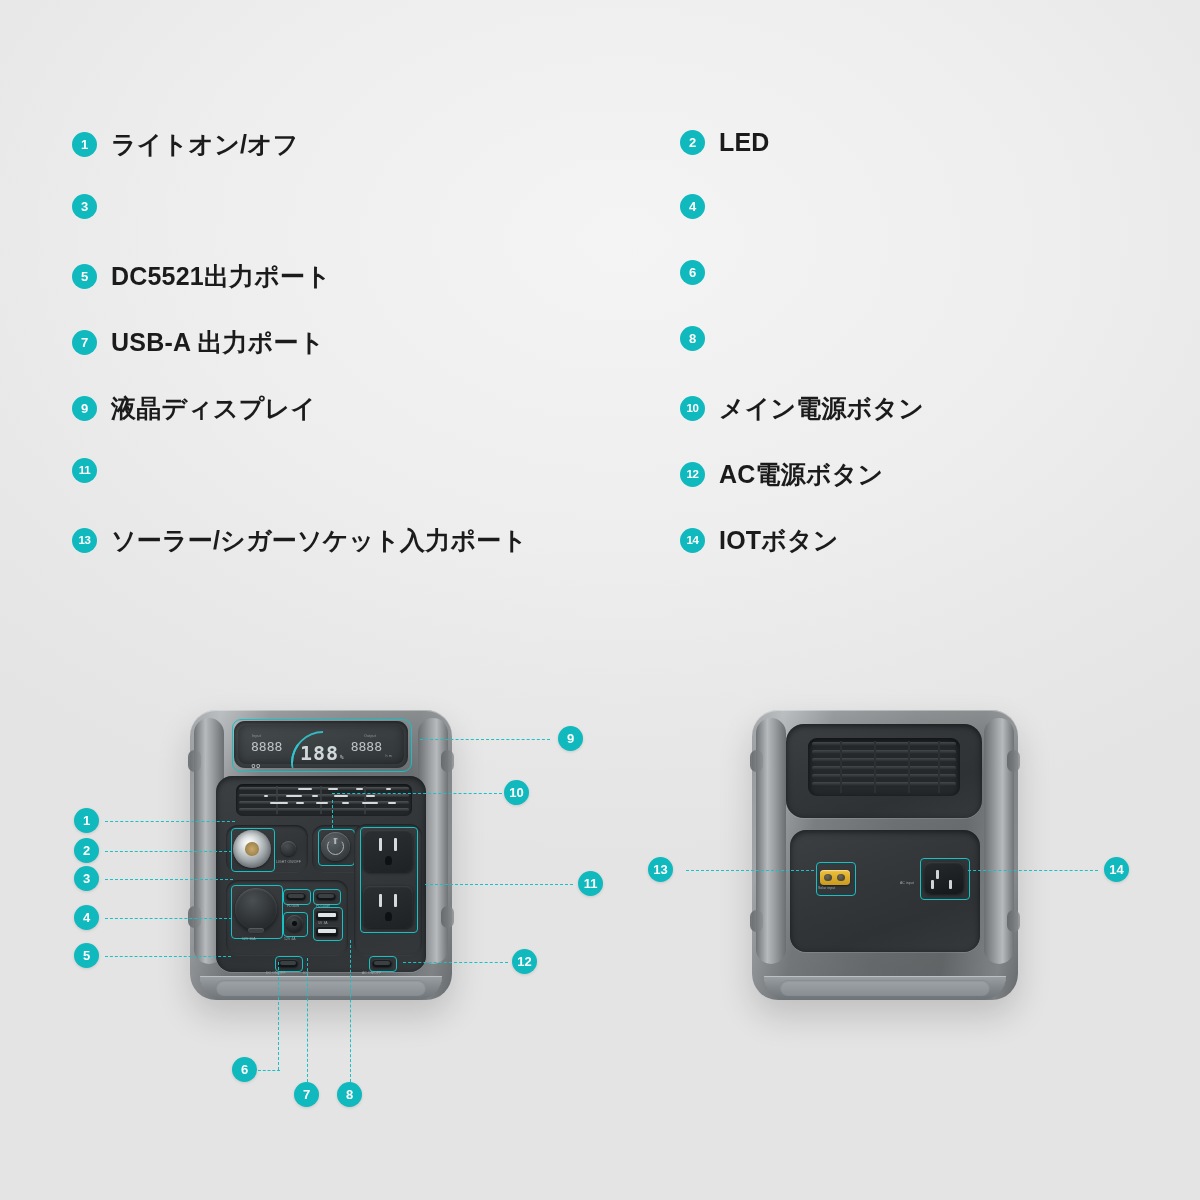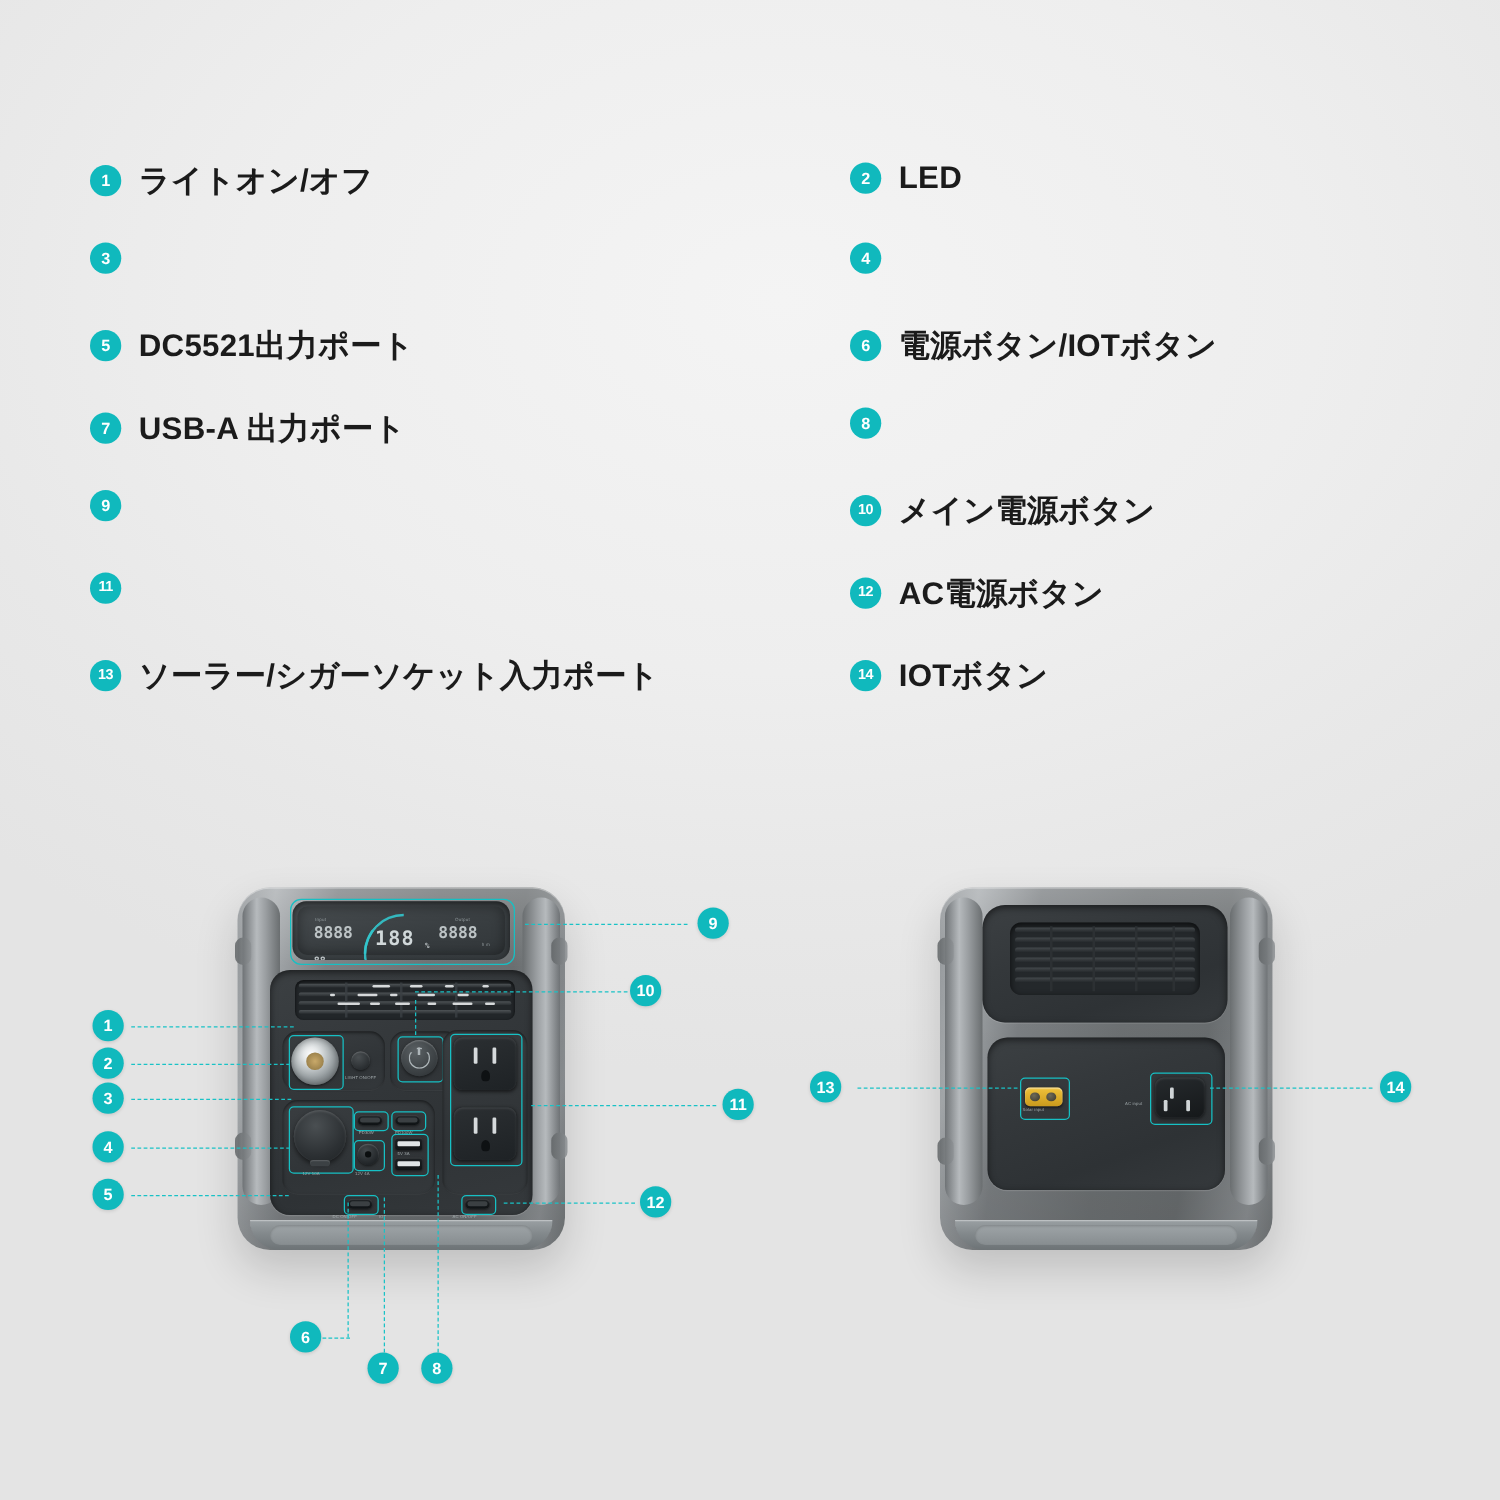--- a/index.html
+++ b/index.html
@@ -73,21 +73,21 @@
   
   .lcd{
     position:absolute;border-radius:11px;
     background:linear-gradient(170deg,#4a4f52 0%,#3b4043 40%,#34393c 100%);
     box-shadow:inset 0 2px 5px rgba(0,0,0,.55);
     overflow:hidden;
   }
   .lcd-in{position:absolute;inset:4px;border-radius:8px;
     background:linear-gradient(170deg,#474c4f,#383d40 60%,#32373a);
     box-shadow:inset 0 0 10px rgba(0,0,0,.4);}
-  .seg{position:absolute;color:#cfd6d8;font-family:"DejaVu Sans Mono",monospace;font-weight:700;opacity:.88;}
+  .seg{position:absolute;color:#cfd6d8;font-family:"DejaVu Sans Mono",monospace;font-weight:400;opacity:.88;}
   .lcd-lbl{position:absolute;color:#9aa3a6;font-size:3.6px;letter-spacing:.2px;opacity:.9;}
   .arc{position:absolute;border-radius:50%;border:2.2px solid #33c6cc;
        border-bottom-color:transparent;border-left-color:transparent;border-right-color:transparent;
        transform:rotate(-45deg);opacity:.9;}
   .arc2{position:absolute;border-radius:50%;border:2.2px solid #33c6cc;
        border-top-color:transparent;border-bottom-color:transparent;border-right-color:transparent;
        transform:rotate(-8deg);opacity:.9;}
   .bigpct{position:absolute;color:#dfe6e8;font-family:"DejaVu Sans Mono",monospace;font-weight:700;opacity:.92;}
 
   
@@ -194,34 +194,34 @@
       <div class="badge leg-badge">4</div>
       </div>
 
     <div class="legrow" style="left:72px;top:132px;">
       <div class="badge leg-badge">5</div>
       <div class="legtext">DC5521出力ポート</div>
       </div>
 
     <div class="legrow" style="left:680px;top:132px;">
       <div class="badge leg-badge">6</div>
-      <div class="legtext">電源ボタン/IOTボタン</div>
       </div>
 
     <div class="legrow" style="left:72px;top:198px;">
       <div class="badge leg-badge">7</div>
       <div class="legtext">USB-A 出力ポート</div>
       </div>
 
     <div class="legrow" style="left:680px;top:198px;">
       <div class="badge leg-badge">8</div>
       </div>
 
     <div class="legrow" style="left:72px;top:264px;">
       <div class="badge leg-badge">9</div>
+      <div class="legtext">液晶ディスプレイ</div>
       </div>
 
     <div class="legrow" style="left:680px;top:264px;">
       <div class="badge leg-badge two">10</div>
       <div class="legtext">メイン電源ボタン</div>
       </div>
 
     <div class="legrow" style="left:72px;top:330px;">
       <div class="badge leg-badge two">11</div>
       </div>
@@ -258,21 +258,21 @@
         <div class="seg" style="left:13px;top:14px;font-size:13px;letter-spacing:0px;">8888</div>
         <div class="lcd-lbl" style="left:14px;top:26px;">&nbsp;</div>
         <div class="seg" style="left:13px;top:39px;font-size:8px;">88</div>
 
         <div class="lcd-lbl" style="right:28px;top:9px;">Output</div>
         <div class="seg" style="right:22px;top:14px;font-size:13px;">8888</div>
         <div class="lcd-lbl" style="right:12px;bottom:6px;">h m</div>
 
         <div class="arc" style="left:53px;top:6px;width:60px;height:60px;"></div>
         <div class="arc2" style="left:53px;top:6px;width:60px;height:60px;"></div>
-        <div class="bigpct" style="left:62px;top:16px;font-size:16px;letter-spacing:1px;text-align:center;">188</div>
+        <div class="bigpct" style="left:62px;top:16px;font-size:20px;letter-spacing:1px;text-align:center;">188</div>
         <div class="seg" style="left:102px;top:28px;font-size:6px;">%</div>
       </div>
     </div>
     <div class="hl" style="left:42px;top:9px;width:178px;height:51px;border-radius:9px;"></div>
 
     <div class="face" style="left:26px;top:66px;width:210px;height:196px;"></div>
 
     <div class="vent" style="left:46px;top:74px;width:176px;height:32px;">
       <div class="slat" style="top:3px;"></div>
         <div class="slat" style="top:10px;"></div>

